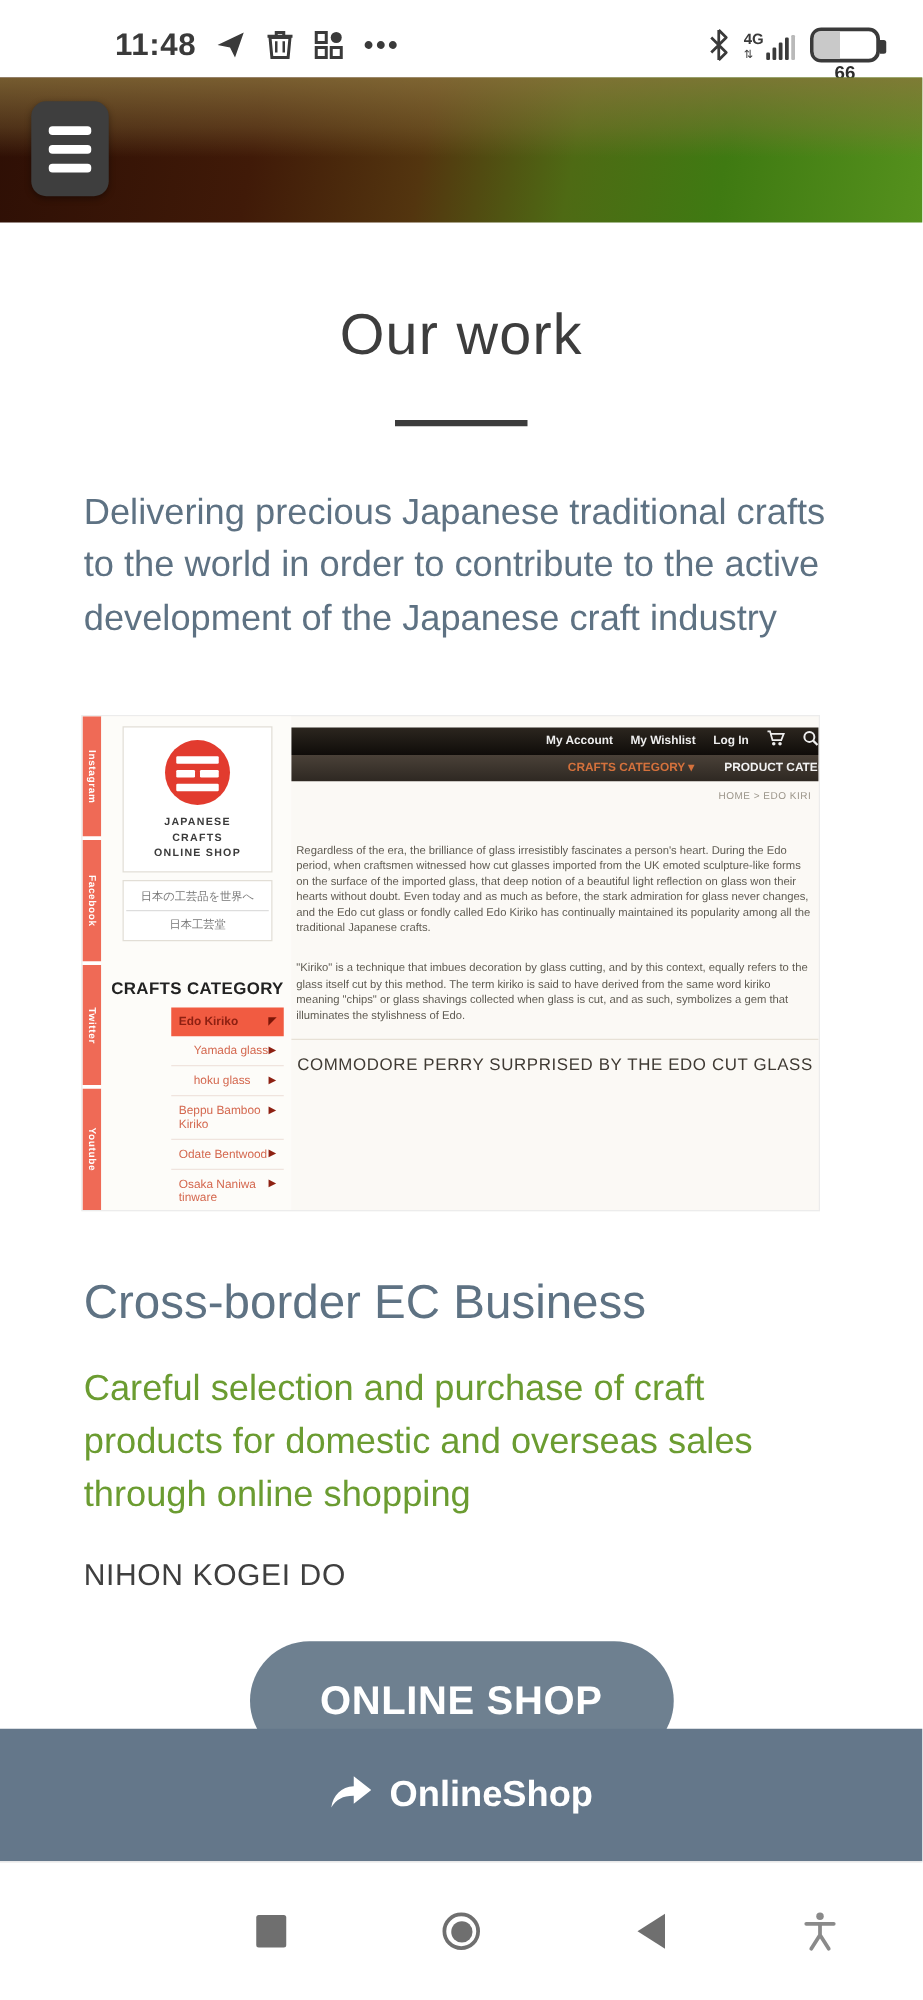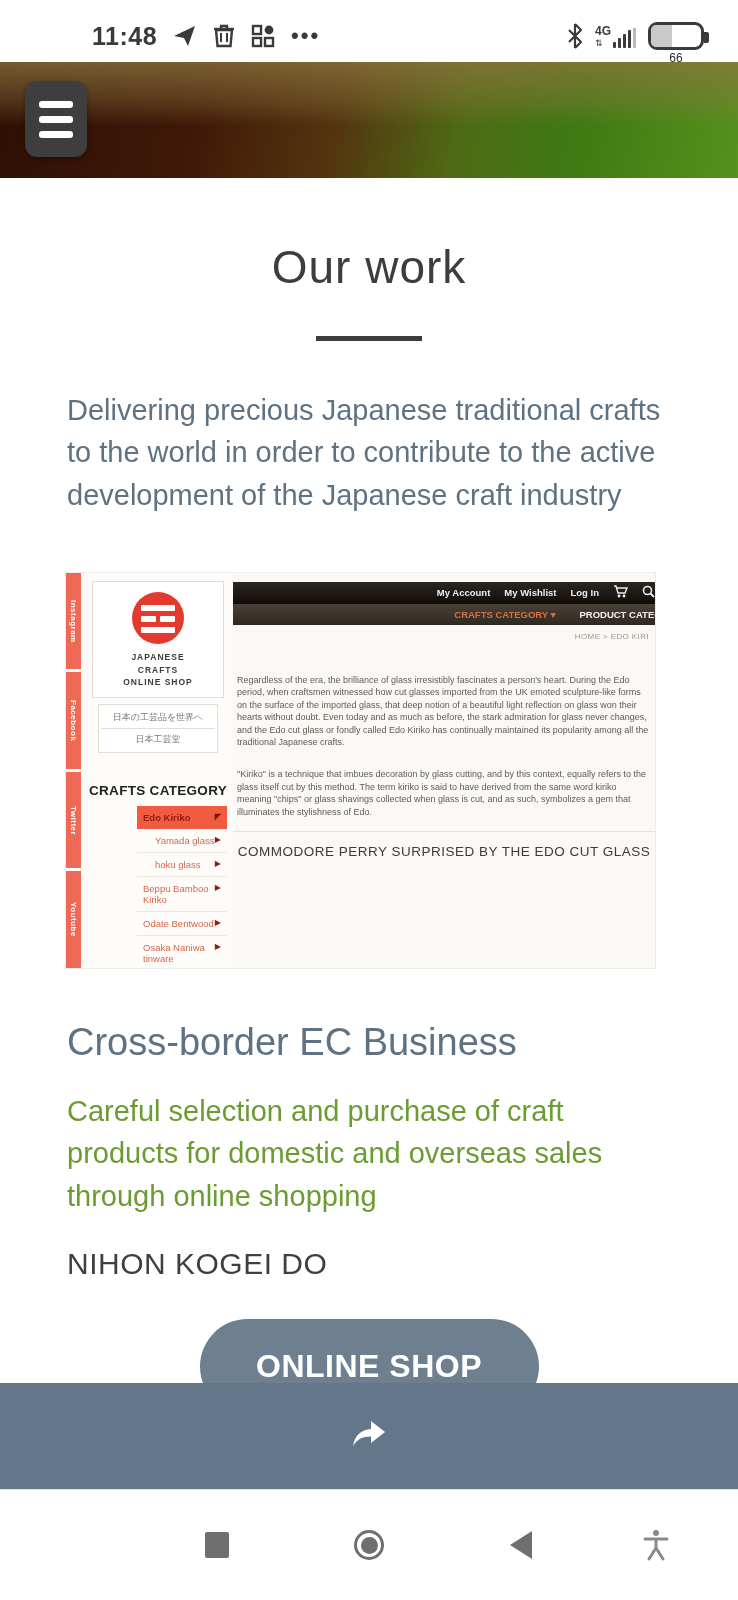--- a/index.html
+++ b/index.html
@@ -26,21 +26,21 @@
   .net-lbl { font-size:12px; font-weight:700; color:#3a3a3a; line-height:1; }
   .net-sub { font-size:9px; color:#3a3a3a; line-height:1; }
   .bars { display:flex; align-items:flex-end; gap:2px; height:20px; }
   .bars i { display:block; width:3px; background:#3a3a3a; border-radius:1px; }
   .bars i:nth-child(1){height:6px;} .bars i:nth-child(2){height:10px;}
   .bars i:nth-child(3){height:14px;} .bars i:nth-child(4){height:18px;}
   .bars i.dim { background:#b9b9b9; height:20px; }
   .battery { position:relative; width:56px; height:28px; border:3px solid #3a3a3a; border-radius:9px;
     display:flex; align-items:center; justify-content:center; background:#fff; }
   .battery .fill { position:absolute; left:0; top:0; bottom:0; width:42%; background:#c9c9c9; border-radius:5px 0 0 5px; }
-  .battery .pct { position:relative; font-size:12px; font-weight:400; color:#2d2d2d;margin-top:44px; }
+  .battery .pct { position:relative; font-size:15px; font-weight:700; color:#2d2d2d;margin-top:44px; }
   .battery .nub { position:absolute; right:-8px; top:7px; width:5px; height:11px; background:#3a3a3a; border-radius:0 2px 2px 0; }
 
   
   .hero-header {
     height:116px; position:relative; overflow:hidden;
     background:
       linear-gradient(to bottom, rgba(141,117,62,0.75) 0%, rgba(141,117,62,0.35) 34%, rgba(0,0,0,0) 55%),
       linear-gradient(100deg, #2e0f05 0%, #401a08 28%, #53350f 46%, #4e6a14 62%, #3f7a12 78%, #55911d 100%);
   }
   .hamburger {
@@ -71,21 +71,21 @@
   .social-strip { width:15px; display:flex; flex-direction:column; background:#fff; }
   .social-tab {
     flex:1; background:#ef6a56; color:#fff; margin-bottom:3px;
     writing-mode:vertical-rl; text-orientation:mixed;
     font-size:8px; font-weight:700; display:flex; align-items:center; justify-content:center;
     letter-spacing:0.5px; cursor:pointer;
   }
   .social-tab:last-child { margin-bottom:0; }
 
   .shot-sidebar { width:152px; background:#fdfcf9; padding:8px 6px 0 8px; flex-shrink:0; }
-  .logo-box { width:132px; margin:0 auto; background:#fff; border:1px solid #e2ded6; padding:10px 4px 8px 4px; text-align:center; }
+  .logo-box { width:120px; margin:0 auto; background:#fff; border:1px solid #e2ded6; padding:10px 4px 8px 4px; text-align:center; }
   .logo-circle { width:52px; height:52px; border-radius:50%; background:#e23b2e; margin:0 auto; position:relative; overflow:hidden; }
   .logo-circle i { position:absolute; background:#fff; height:6px; border-radius:1px; }
   .logo-circle i.s1 { left:9px; right:9px; top:13px; }
   .logo-circle i.s2a { left:9px; width:15px; top:24px; }
   .logo-circle i.s2b { right:9px; width:15px; top:24px; }
   .logo-circle i.s3 { left:9px; right:9px; top:35px; }
   .logo-name { margin-top:7px; font-size:8.5px; font-weight:700; color:#3b3b3b; letter-spacing:1px; line-height:1.5; }
   .jp-box { width:120px; margin:6px auto 0 auto; background:#fff; border:1px solid #e2ded6; padding:6px 2px; text-align:center; }
   .jp-line1 { font-size:9px; color:#777; border-bottom:1px solid #ddd; padding-bottom:4px; }
   .jp-line2 { font-size:9px; color:#777; padding-top:4px; }
@@ -142,21 +142,21 @@
   .hero-label .l2 { font-size:21px; letter-spacing:3px; }
 
   .shot-body { padding:8px 2px 0 4px; }
   .shot-body p { font-size:9px; line-height:1.38; color:#5f5b52; margin-bottom:7px; white-space:normal;margin-top:20px; }
   .shot-caption { margin-top:6px; border-top:1px solid #e7e1d6; padding:12px 4px 0 4px;
     text-align:center; font-size:13.5px; color:#3f3a33; letter-spacing:0.5px; }
 
   
   .ec-title { margin:52px 0 0 67px; font-size:38px; font-weight:400; color:#5e7283; }
   .ec-desc { margin:26px 60px 0 67px; width:600px; font-size:29px; line-height:1.46; color:#6b9c31; }
-  .company { margin:30px 16px 0 67px; font-size:30px; color:#3f3f3f; letter-spacing:0.5px; }
+  .company { margin:30px 16px 0 67px; font-size:24px; color:#3f3f3f; letter-spacing:0.5px; }
 
   .shop-btn {
     display:flex; align-items:center; justify-content:center;
     width:339px; height:95px; margin:38px auto 0 auto;
     background:#6e8090; border:none; border-radius:48px; cursor:pointer;
     color:#fff; font-size:32px; font-weight:700; letter-spacing:0.5px;
     font-family:"Liberation Sans", sans-serif;
   }
 
   
@@ -346,20 +346,21 @@
 <div class="company">NIHON KOGEI DO</div>
 
 <button class="shop-btn">ONLINE SHOP</button>
 
 <div class="bottom-bar">
   <span>
     <svg width="34" height="30" viewBox="0 0 34 30">
         <path d="M19 2 L33 13 L19 24 V17.5 C10 17.5 5 20.5 1 27 C2.5 17 9 10.5 19 10 Z" fill="#fff"></path>
       </svg>
   </span>
+  <span class="lbl">OnlineShop</span>
 </div>
 
 <div class="android-nav">
   <span class="nav-btn nav-recents">
       <span class="sq"></span>
     </span>
   <span class="nav-btn nav-home">
     <span class="home-ring">
         <span class="home-dot"></span>
       </span>

